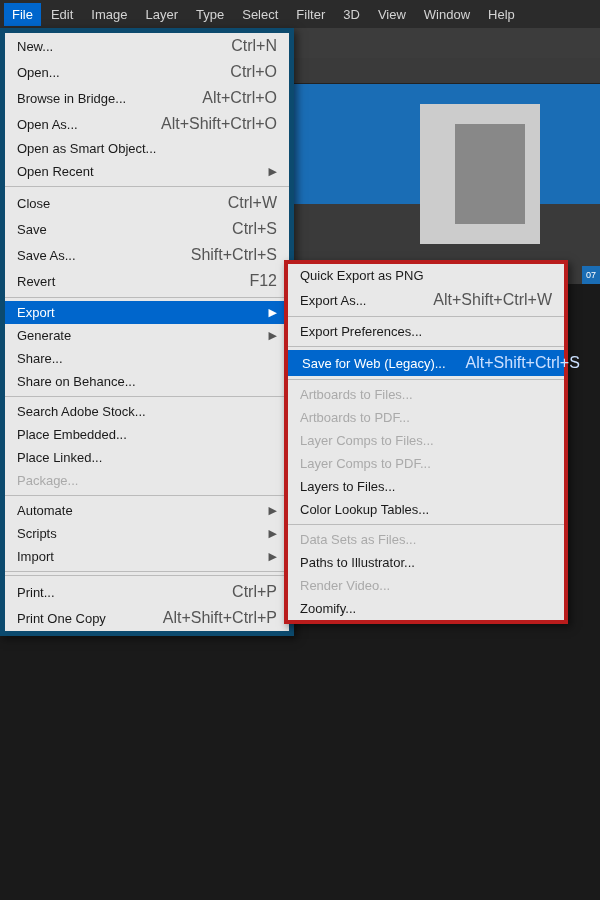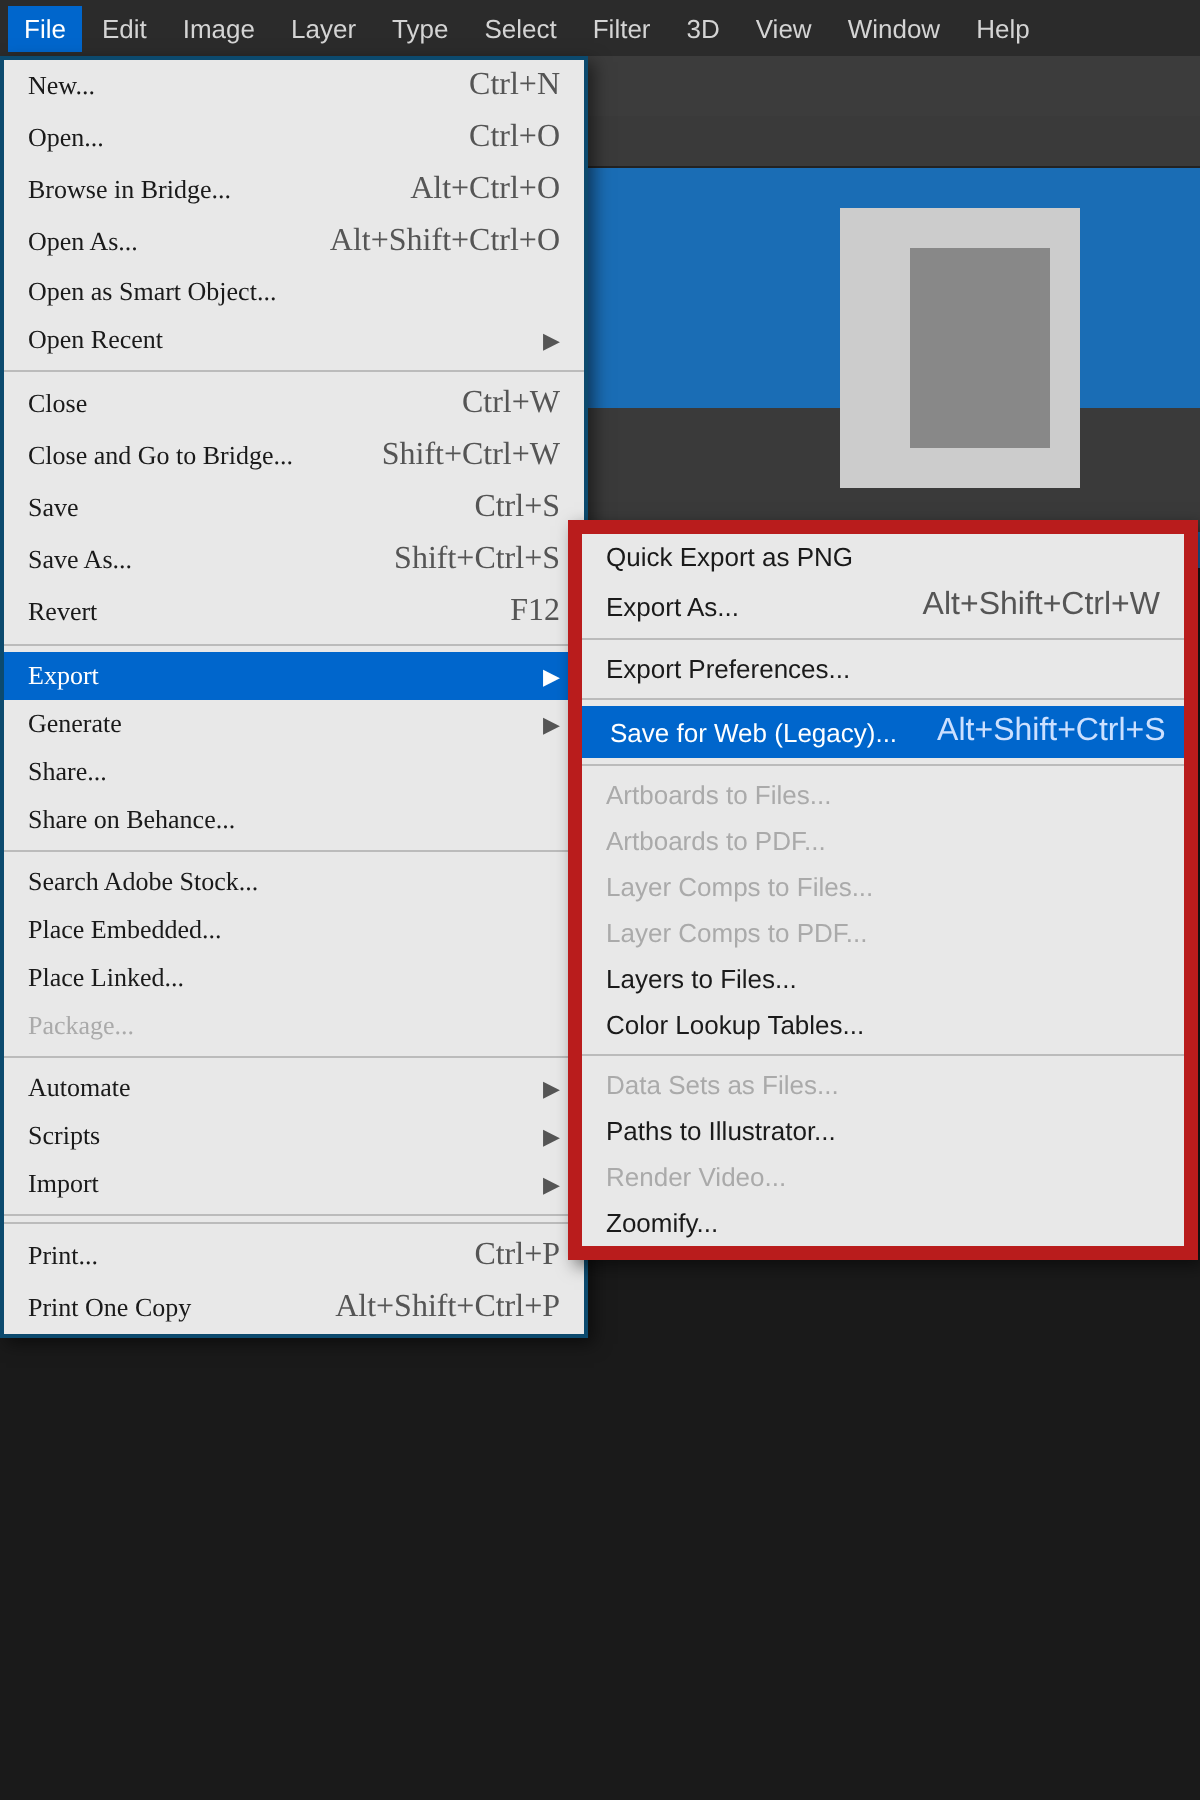--- a/index.html
+++ b/index.html
@@ -149,25 +149,24 @@
       position: absolute;
       top: 28px;
       left: 0;
       display: flex;
       z-index: 100;
     }
 
     
     .file-menu {
       background: #e8e8e8;
-      border: 2px solid #0c4a6e;
+      border: 5px solid #0c4a6e;
       width: 294px;
       box-shadow: 3px 3px 8px rgba(0,0,0,0.5);
       position: relative;
-      font-family: Liberation Serif, serif;
     }
     .menu-item {
       display: flex;
       justify-content: space-between;
       align-items: center;
       padding: 4px 12px 4px 12px;
       cursor: pointer;
       color: #1a1a1a;
       font-size: 13px;
       white-space: nowrap;
@@ -196,22 +195,22 @@
       font-size: 11px;
       color: #555;
     }
     .menu-item.highlighted .menu-item-arrow {
       color: #fff;
     }
 
     
     .export-menu {
       background: #e8e8e8;
-      border: 7px solid #b91c1c;
-      width: 315px;
+      border: 4px solid #b91c1c;
+      width: 284px;
       box-shadow: 3px 3px 8px rgba(0,0,0,0.5);
       position: absolute;
       left: 284px;
       top: 232px;
     }
     .menu-item.save-web {
       background: #0066cc;
       color: #fff;
       padding-left: 14px;
     }
@@ -292,24 +291,20 @@
       <span class="menu-item-arrow">▶</span>
     </div>
 
     <div class="menu-separator"></div>
 
     <div class="menu-item">
       <span class="menu-item-label">Close</span>
       <span class="menu-item-shortcut">Ctrl+W</span>
     </div>
     <div class="menu-item">
-      <span class="menu-item-label">Close and Go to Bridge...</span>
-      <span class="menu-item-shortcut">Shift+Ctrl+W</span>
-    </div>
-    <div class="menu-item">
       <span class="menu-item-label">Save</span>
       <span class="menu-item-shortcut">Ctrl+S</span>
     </div>
     <div class="menu-item">
       <span class="menu-item-label">Save As...</span>
       <span class="menu-item-shortcut">Shift+Ctrl+S</span>
     </div>
     <div class="menu-item">
       <span class="menu-item-label">Revert</span>
       <span class="menu-item-shortcut">F12</span>

